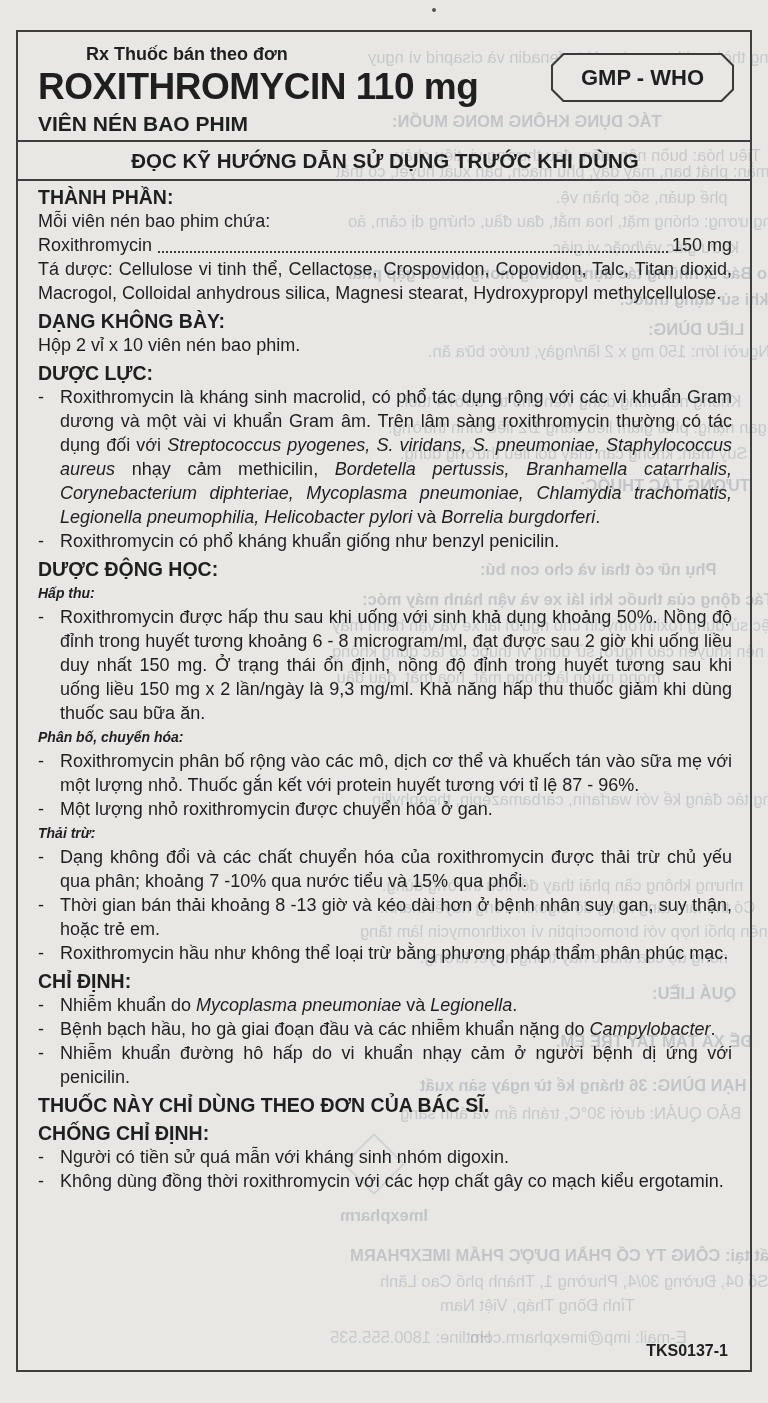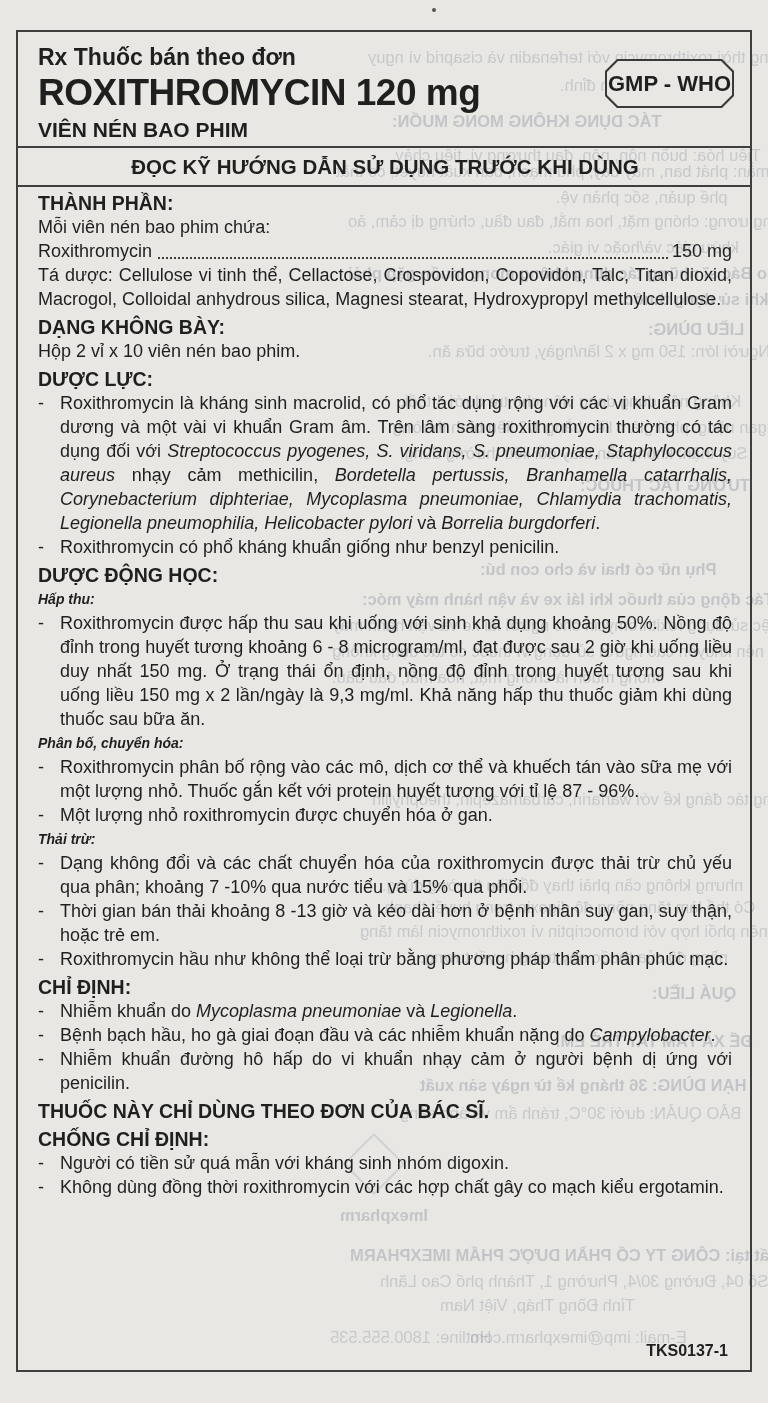--- a/index.html
+++ b/index.html
@@ -32,32 +32,32 @@
   
   .doc-box{
     position:absolute;left:16px;top:30px;z-index:2;
     width:736px;height:1342px;
     border:2px solid #3f3f3d;
     box-sizing:border-box;
     padding:8px 18px 12px 20px;
   }
   .rule{border-top:2px solid #3f3f3d;margin:4px -18px 4px -20px;height:0;}
 
-  .rx-line{font-size:23px;font-weight:700;margin-top:4px;}
+  .rx-line{font-size:18px;font-weight:700;margin-top:4px;margin-left:48px;}
   .product-row{position:relative;margin-top:2px;}
   .product-name{font-size:37px;font-weight:700;letter-spacing:-0.5px;line-height:1.1;}
   .badge{
     position:absolute;right:-2px;top:-14px;
     clip-path:polygon(12px 0,calc(100% - 12px) 0,100% 12px,100% calc(100% - 12px),calc(100% - 12px) 100%,12px 100%,0 calc(100% - 12px),0 12px);
     background:#3a3a38;padding:2px;
   }
   .badge-inner{
     clip-path:polygon(11px 0,calc(100% - 11px) 0,100% 11px,100% calc(100% - 11px),calc(100% - 11px) 100%,11px 100%,0 calc(100% - 11px),0 11px);
     background:#e8e7e3;
-    padding:10px 1px 9px;
+    padding:10px 28px 9px;
     font-size:22px;font-weight:700;white-space:nowrap;
   }
   .dosage-form{font-size:21px;font-weight:700;margin-top:4px;margin-bottom:2px;}
   .warning{font-size:20.5px;font-weight:700;text-align:center;padding:3px 0 2px;}
 
   
   .doc-body{font-size:18px;line-height:24px;}
   .section{margin-top:3px;}
   .heading{font-size:19.5px;font-weight:700;margin-top:4px;}
   .subheading{font-size:14px;font-weight:700;font-style:italic;}
@@ -117,21 +117,21 @@
       <div class="bleed-line" style="top: 1272px; left: 380px;">Số 04, Đường 30/4, Phường 1, Thành phố Cao Lãnh</div>
       <div class="bleed-line" style="top: 1296px; left: 440px;">Tỉnh Đồng Tháp, Việt Nam</div>
       <div class="bleed-line" style="top: 1328px; left: 330px;">Hotline: 1800.555.535</div>
       <div class="bleed-line" style="top: 1328px; left: 470px;">E-mail: imp@imexpharm.com</div>
     </div>
 
   <div class="doc-box">
     <div class="rx-line">Rx Thuốc bán theo đơn</div>
 
     <div class="product-row">
-      <div class="product-name">ROXITHROMYCIN 120 mg</div>
+      <div class="product-name">ROXITHROMYCIN 110 mg</div>
       <div class="badge">
         <div class="badge-inner">GMP - WHO</div>
       </div>
     </div>
 
     <div class="dosage-form">VIÊN NÉN BAO PHIM</div>
 
     <div class="rule"></div>
     <div class="warning">ĐỌC KỸ HƯỚNG DẪN SỬ DỤNG TRƯỚC KHI DÙNG</div>
     <div class="rule"></div>

